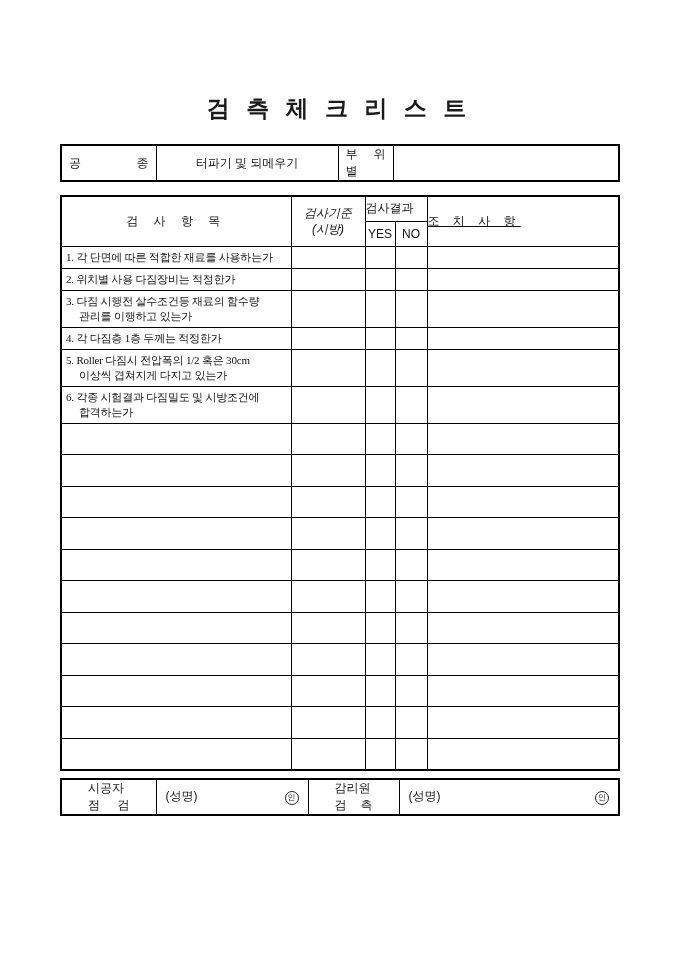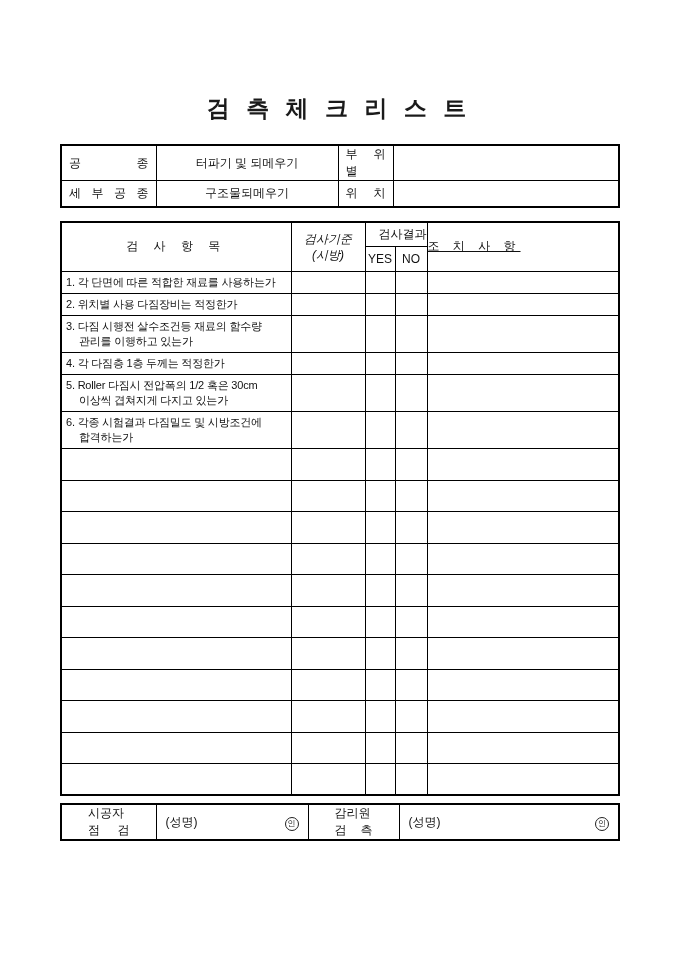--- a/index.html
+++ b/index.html
@@ -31,29 +31,29 @@
   .center  { text-align:center; }
   .date-cell { display:flex; justify-content:space-between; padding:0 20px 0 55px; font-size:12px; }
 
   
   .main-table { width:558px; margin-top:13px; border:2px solid #000; }
   .main-table th, .main-table td { border:1px solid #000; vertical-align:middle; font-weight:normal; }
   .main-table thead th { font-size:12px; }
   .th-items   { letter-spacing:6px; text-align:center; height:50px; }
   .th-action  { letter-spacing:5px; text-align:left;text-decoration:underline; }
   .th-standard{ text-align:center; font-size:11.5px; line-height:16px;font-style:italic; }
-  .th-result  { text-align:right; height:24px; font-size:11.5px;font-family:Liberation Serif, serif; }
+  .th-result  { text-align:left; height:24px; font-size:11.5px;font-family:Liberation Serif, serif; }
   .th-yesno   { text-align:center; height:24px; font-size:11px; }
   .item-cell {
     font-size:11px; line-height:15px;
     padding:3px 2px 3px 17px; text-indent:-13px;
     white-space:pre-line; word-break:keep-all;
     letter-spacing:-0.2px;
   }
-  .item-row td { height:22px; }
+  .item-row td { height:22px;font-family:Liberation Serif, serif; }
   .empty-row td { height:31.5px; }
 
   
   .sign-table { width:558px; margin-top:7px; border:2px solid #000; }
   .sign-table td { border:1px solid #000; height:30px; font-size:12px; vertical-align:middle; }
   .label-cell { padding:0 26px; text-align:justify; text-align-last:justify; }
   .name-inner { display:flex; justify-content:space-between; align-items:flex-end; padding:0 9px; }
   .seal {
     display:inline-flex; justify-content:center; align-items:center;
     width:14px; height:14px; border:1px solid #222; border-radius:50%;
@@ -72,26 +72,20 @@
         <col style="width:95px">
         <col style="width:182px">
         <col style="width:55px">
         <col style="width:226px">
       </colgroup>
     <tbody>
       <tr>
         <td class="justify">공 종</td>
         <td class="center">터파기 및 되메우기</td>
         <td class="justify">부 위 별</td>
-        <td></td>
-      </tr>
-      <tr>
-        <td class="justify">세 부 공 종</td>
-        <td class="center">구조물되메우기</td>
-        <td class="justify">위 치</td>
         <td></td>
       </tr>
     </tbody>
   </table>
 
   <table class="main-table">
     <colgroup>
         <col style="width:230px">
         <col style="width:74px">
         <col style="width:30px">

